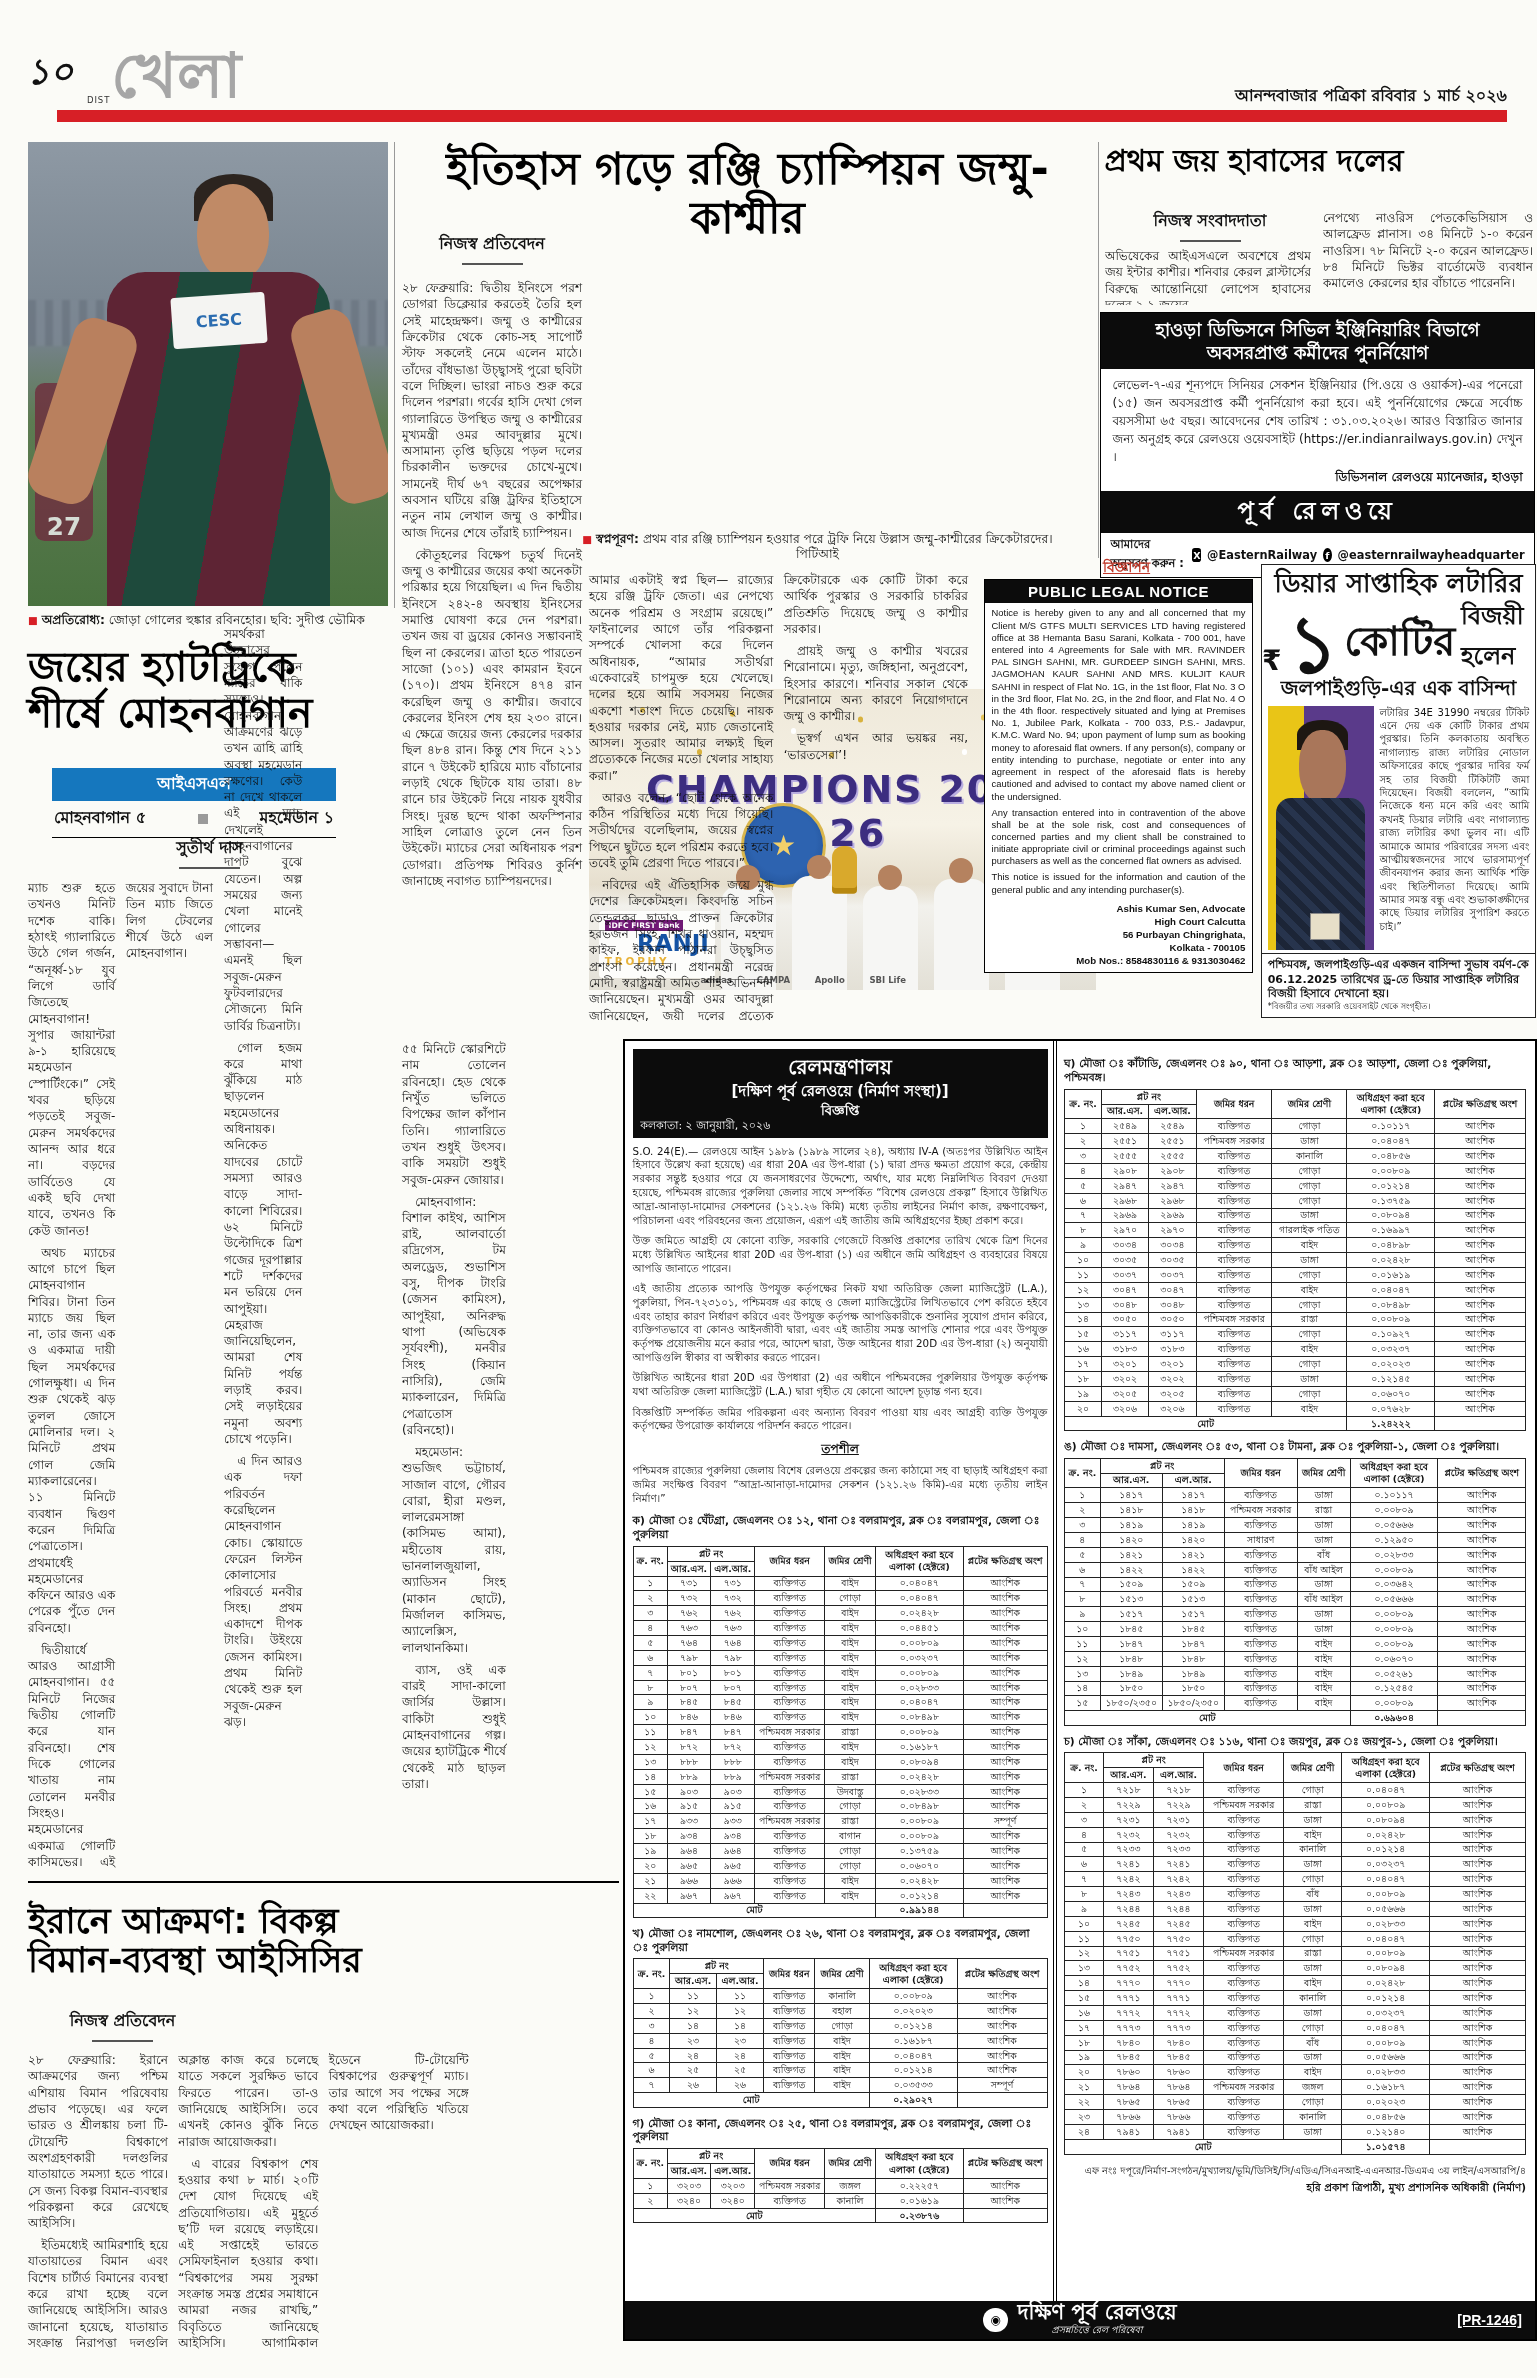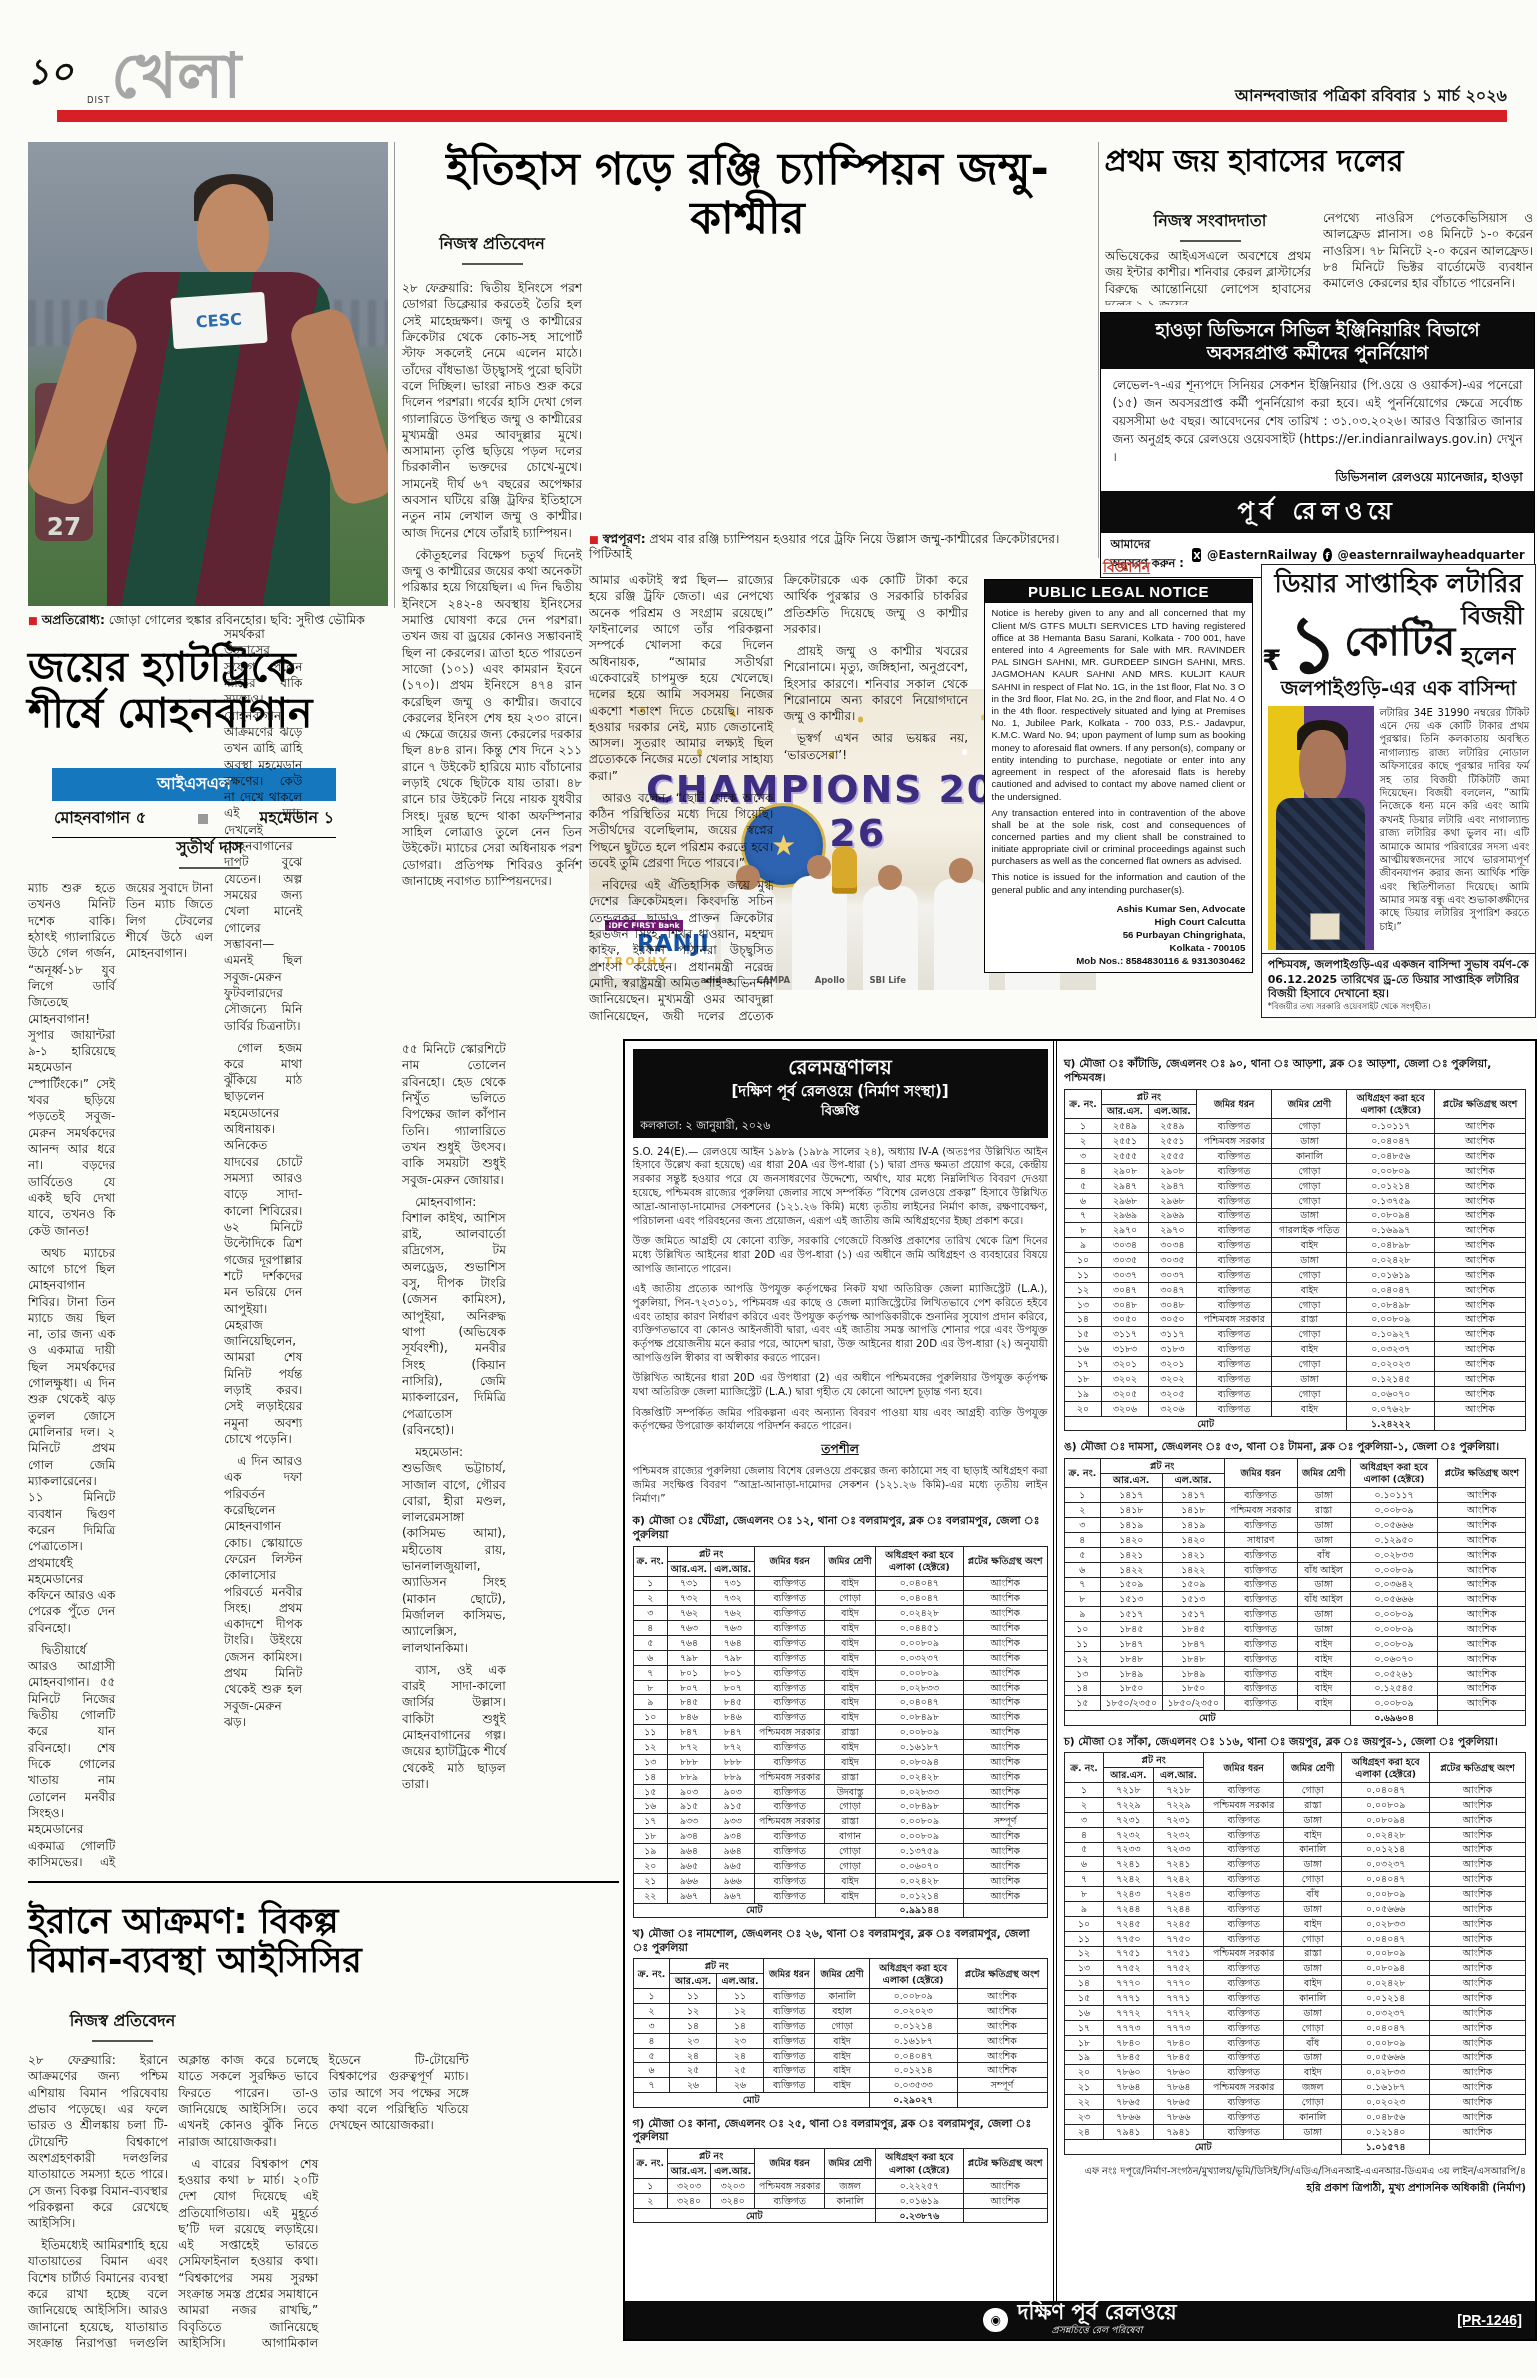--- a/index.html
+++ b/index.html
@@ -234,21 +234,21 @@
       <div class="ranjitxt">RANJI</div>
       <div class="trophysub">TROPHY</div>
     </div>
     <div class="sponsorstrip">
       <span>adidas</span>
       <span>CAMPA</span>
       <span>Apollo</span>
       <span>SBI Life</span>
     </div>
   </div>
-  <div class="abs caption" style="left:589px;top:532px;width:507px;">
+  <div class="abs caption" style="left:564px;top:532px;width:507px;text-align:center;">
     <span class="capbul">■</span><span class="b">স্বপ্নপূরণ:</span>
     <span>প্রথম বার রঞ্জি চ্যাম্পিয়ন হওয়ার পরে ট্রফি নিয়ে উল্লাস জম্মু-কাশ্মীরের ক্রিকেটারদের। পিটিআই</span>
   </div>
   <div class="abs bodytext just" style="left:589px;top:572px;width:379px;height:462px;">
     <div class="cols2">
         <p>আমার একটাই স্বপ্ন ছিল— রাজ্যের হয়ে রঞ্জি ট্রফি জেতা। এর নেপথ্যে অনেক পরিশ্রম ও সংগ্রাম রয়েছে।” ফাইনালের আগে তাঁর পরিকল্পনা সম্পর্কে খোলসা করে দিলেন অধিনায়ক, “আমার সতীর্থরা একেবারেই চাপমুক্ত হয়ে খেলেছে। দলের হয়ে আমি সবসময় নিজের একশো শতাংশ দিতে চেয়েছি। নায়ক হওয়ার দরকার নেই, ম্যাচ জেতানোই আসল। সুতরাং আমার লক্ষ্যই ছিল প্রত্যেককে নিজের মতো খেলার সাহায্য করা।”</p>
         <p>আরও বলেন, “ছোট থেকে অনেক কঠিন পরিস্থিতির মধ্যে দিয়ে গিয়েছি। সতীর্থদের বলেছিলাম, জয়ের স্বপ্নের পিছনে ছুটতে হলে পরিশ্রম করতে হবে। তবেই তুমি প্রেরণা দিতে পারবে।”</p>
         <p>নবিদের এই ঐতিহাসিক জয়ে মুগ্ধ দেশের ক্রিকেটমহল। কিংবদন্তি সচিন তেন্ডুলকর ছাড়াও প্রাক্তন ক্রিকেটার হরভজন সিংহ, শিখর ধাওয়ান, মহম্মদ কাইফ, ইরফান পাঠানরা উচ্ছ্বসিত প্রশংসা করেছেন। প্রধানমন্ত্রী নরেন্দ্র মোদী, স্বরাষ্ট্রমন্ত্রী অমিত শাহ অভিনন্দন জানিয়েছেন। মুখ্যমন্ত্রী ওমর আবদুল্লা জানিয়েছেন, জয়ী দলের প্রত্যেক ক্রিকেটারকে এক কোটি টাকা করে আর্থিক পুরস্কার ও সরকারি চাকরির প্রতিশ্রুতি দিয়েছে জম্মু ও কাশ্মীর সরকার।</p>
         <p>প্রায়ই জম্মু ও কাশ্মীর খবরের শিরোনামে। মৃত্যু, জঙ্গিহানা, অনুপ্রবেশ, হিংসার কারণে। শনিবার সকাল থেকে শিরোনামে অন্য কারণে নিয়োগদানে জম্মু ও কাশ্মীর।</p>
         <p>ভূস্বর্গ এখন আর ভয়ঙ্কর নয়, ‘ভারতসেরা’!</p>

